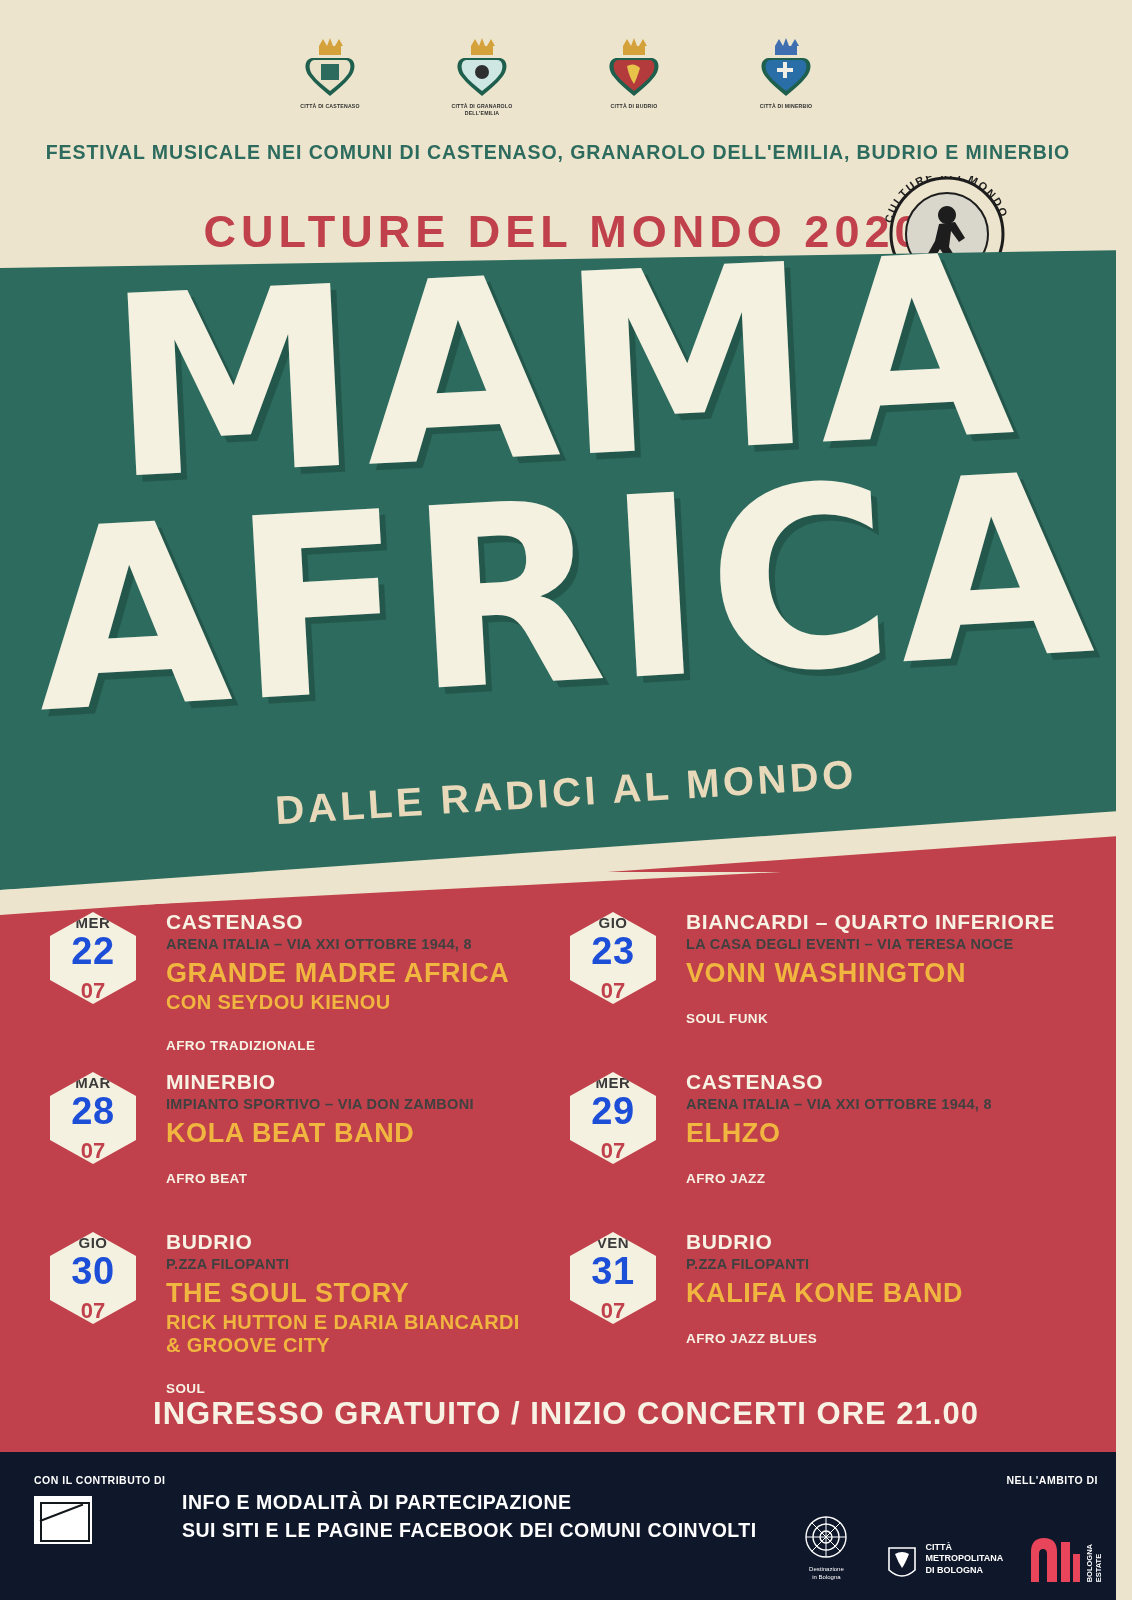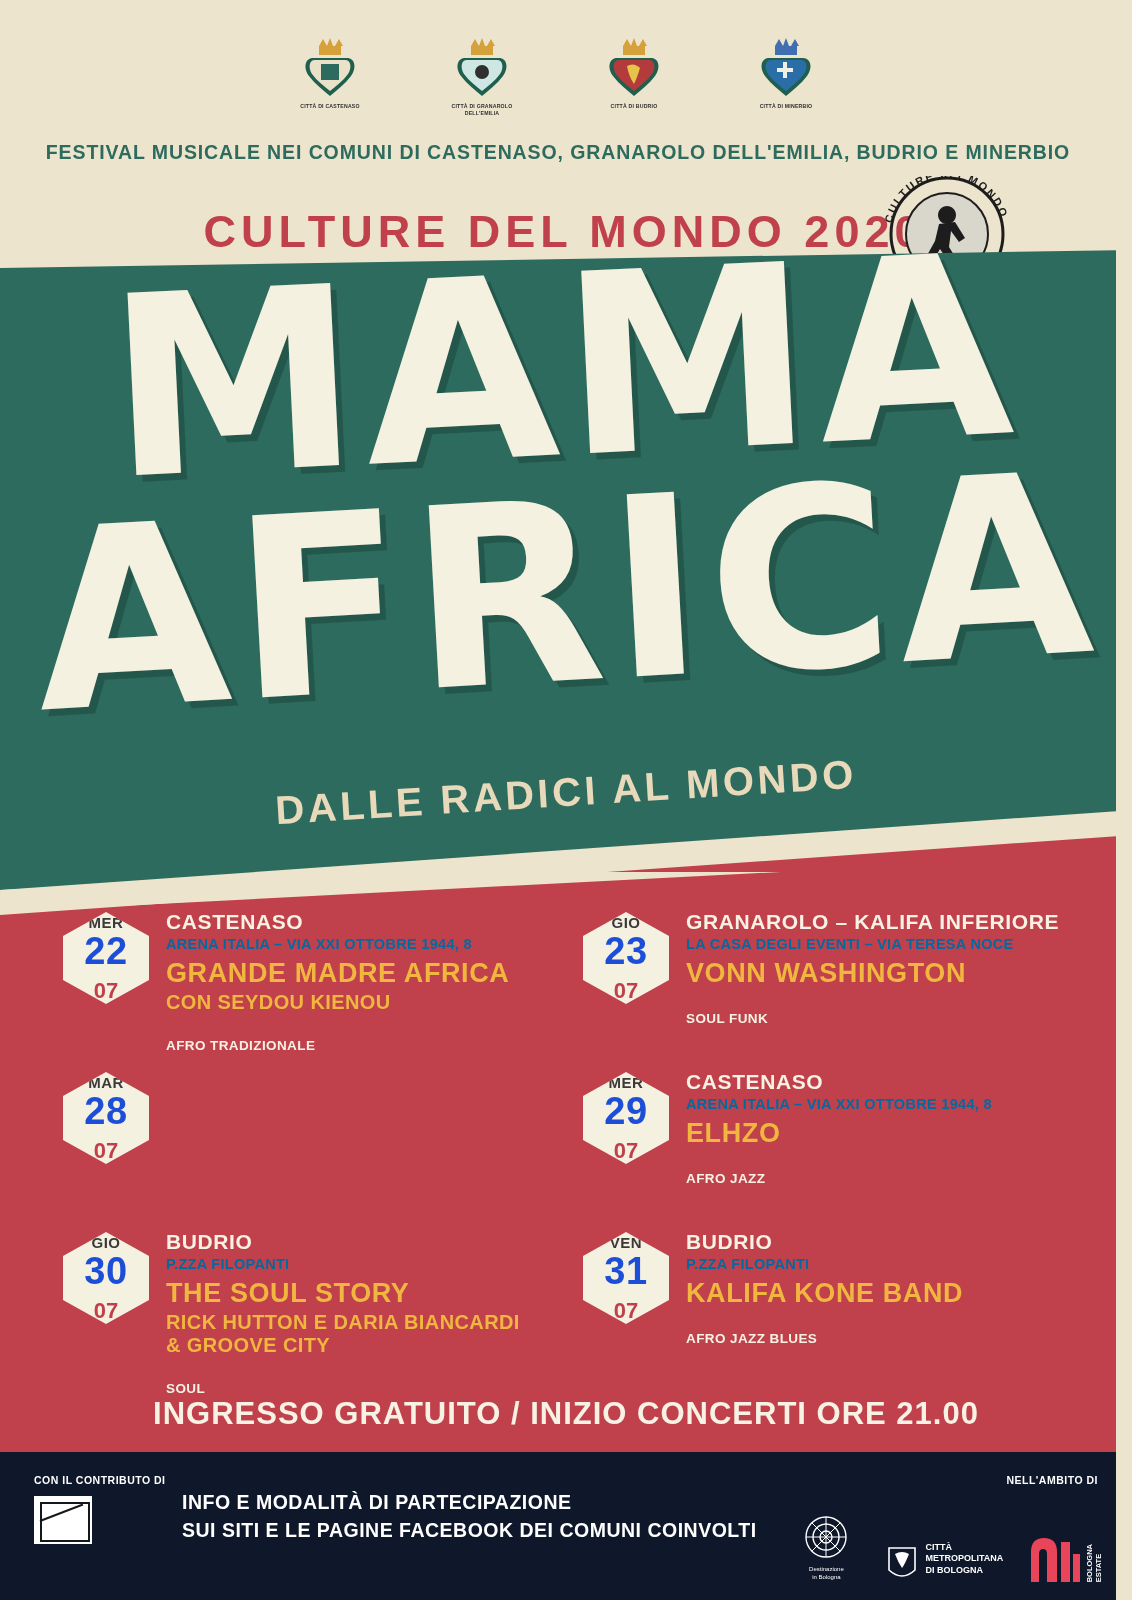--- a/index.html
+++ b/index.html
@@ -145,21 +145,20 @@
   .event {
     display: flex;
     align-items: flex-start;
     padding-top: 8px;
     height: 160px;
   }
   .hexwrap {
     width: 112px;
     flex: 0 0 112px;
     display: flex;
-    justify-content: center;
     padding-top: 4px;
   }
   .hex {
     position: relative;
     width: 86px; height: 92px;
     background: #f5f1e1;
     clip-path: polygon(50% 0%, 100% 26%, 100% 74%, 50% 100%, 0% 74%, 0% 26%);
     display: flex;
     flex-direction: column;
     align-items: center;
@@ -174,21 +173,21 @@
     font-size: 38px; font-weight: bold; color: #1d4ed8; letter-spacing: .5px;
   }
   .hex .mon {
     font-size: 22px; font-weight: bold; color: #c0414b; margin-top: 10px;
   }
   .ev-body { padding-left: 4px; padding-top: 2px; }
   .ev-city {
     font-size: 21px; font-weight: bold; color: #f7f2e4; letter-spacing: .6px;
   }
   .ev-venue {
-    font-size: 14.5px; font-weight: bold; color: #0369a1; letter-spacing: .3px;
+    font-size: 14.5px; font-weight: bold; color: #404040; letter-spacing: .3px;
     margin-top: 2px;
   }
   .ev-artist {
     font-size: 27px; font-weight: bold; color: #f0b63f; letter-spacing: .6px;
     margin-top: 7px; line-height: 1.05;
   }
   .ev-artist2 {
     font-size: 20px; font-weight: bold; color: #f0b63f; letter-spacing: .4px;
     margin-top: 4px; line-height: 1.15;
   }
@@ -358,34 +357,40 @@
 
     <div class="event">
       <div class="hexwrap">
         <div class="hex">
           <div class="dow">GIO</div>
           <div class="day">23</div>
           <div class="mon">07</div>
         </div>
       </div>
       <div class="ev-body">
-        <div class="ev-city">GRANAROLO – KALIFA INFERIORE</div>
+        <div class="ev-city">BIANCARDI – QUARTO INFERIORE</div>
         <div class="ev-venue">LA CASA DEGLI EVENTI – VIA TERESA NOCE</div>
         <div class="ev-artist">VONN WASHINGTON</div>
         <div class="ev-genre">SOUL FUNK</div>
       </div>
     </div>
 
     <div class="event">
       <div class="hexwrap">
         <div class="hex">
           <div class="dow">MAR</div>
           <div class="day">28</div>
           <div class="mon">07</div>
         </div>
+      </div>
+      <div class="ev-body">
+        <div class="ev-city">MINERBIO</div>
+        <div class="ev-venue">IMPIANTO SPORTIVO – VIA DON ZAMBONI</div>
+        <div class="ev-artist">KOLA BEAT BAND</div>
+        <div class="ev-genre">AFRO BEAT</div>
       </div>
     </div>
 
     <div class="event">
       <div class="hexwrap">
         <div class="hex">
           <div class="dow">MER</div>
           <div class="day">29</div>
           <div class="mon">07</div>
         </div>

